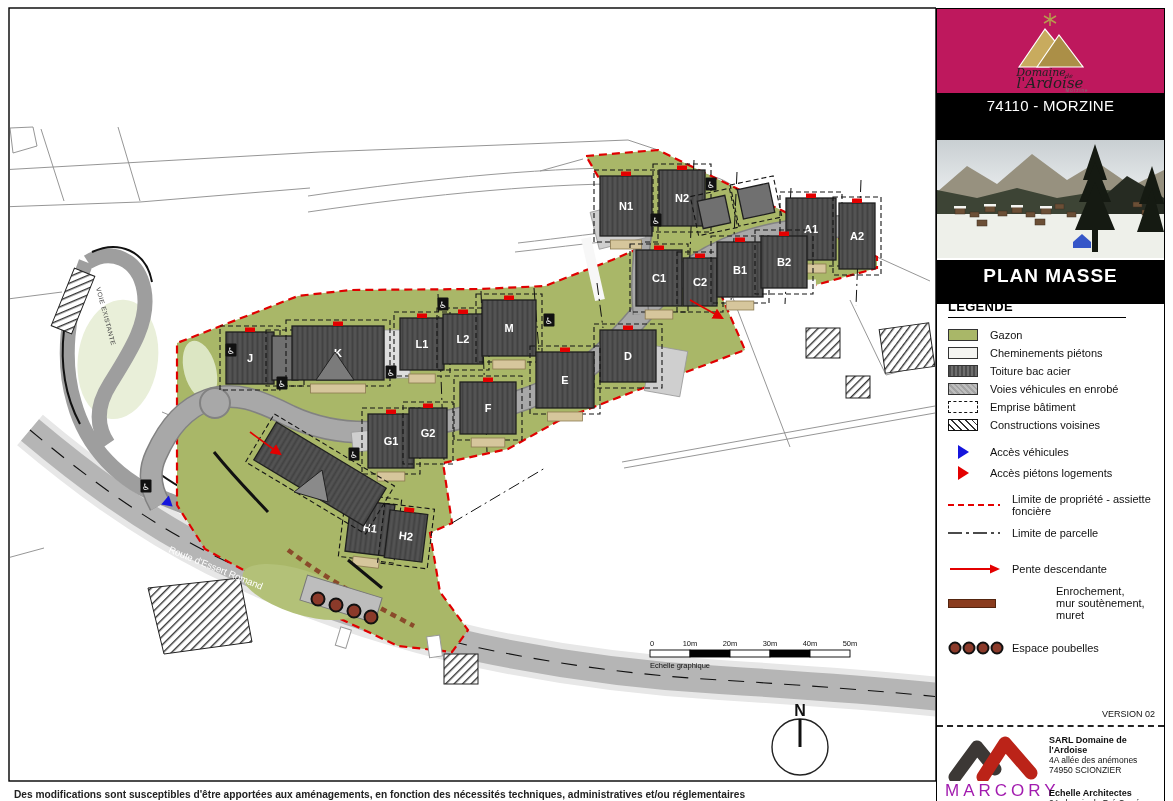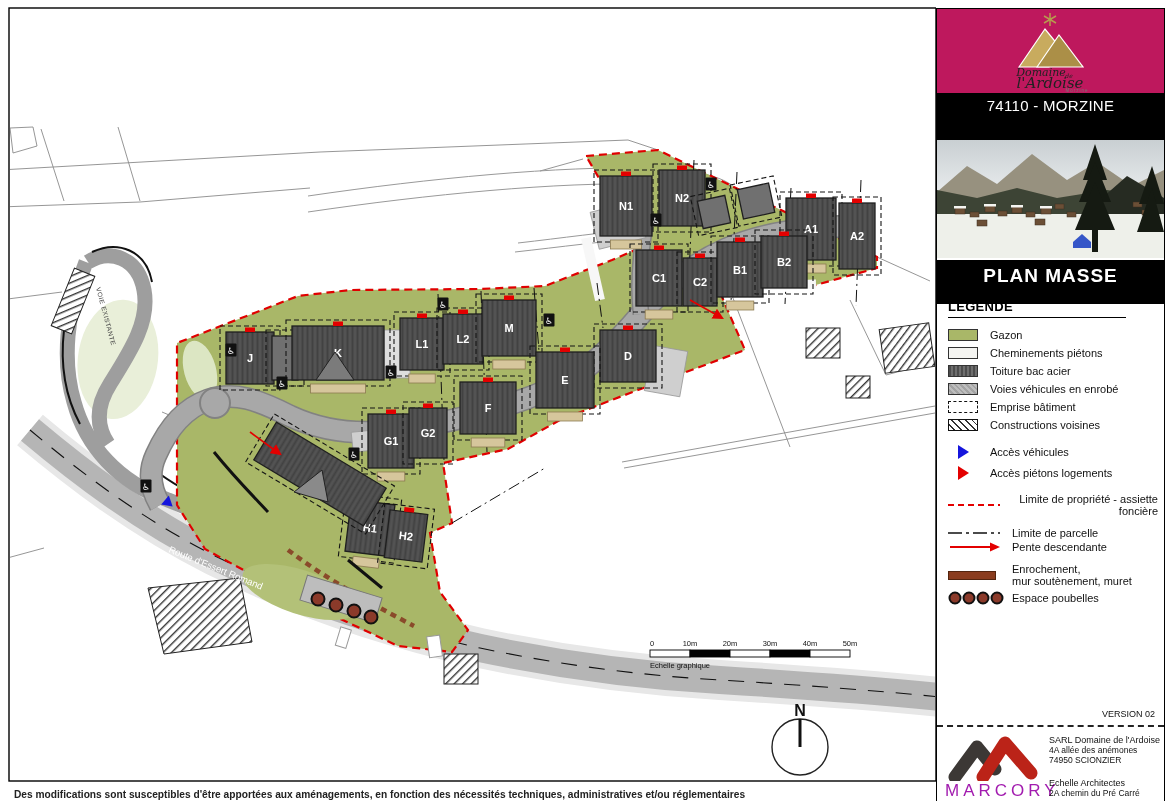--- a/index.html
+++ b/index.html
@@ -33,21 +33,21 @@
   .tri{width:0;height:0;border-top:7px solid transparent;border-bottom:7px solid transparent;margin-left:10px;}
   .tri-blue{border-left:11px solid #1515dd;}
   .tri-red{border-left:11px solid #e30000;}
   .grp{margin-top:13px;}
   .sw-brown{width:46px;height:7px;background:#8a3c1e;border:1px solid #53250f;}
   .version{position:absolute;right:9px;top:700px;font-size:9px;color:#111;}
   .sep-dash{position:absolute;left:0;right:0;top:716px;border-top:2px dashed #222;}
   .marcory-svg{position:absolute;left:10px;top:722px;}
   .marcory-text{position:absolute;left:8px;top:772px;font-size:17px;letter-spacing:4px;color:#a21caf;font-weight:500;}
   .addr{position:absolute;left:112px;top:726px;font-size:8.5px;line-height:10px;color:#111;}
-  .addr .b{font-weight:normal;font-size:9px;}
+  .addr .b{font-weight:bold;font-size:9px;}
   .addr .sp{height:13px;}
 </style>
 </head>
 <body>
 
 <svg id="map-svg" width="936" height="801" viewBox="0 0 936 801">
   <defs>
     <pattern id="roofP" width="5" height="5" patternUnits="userSpaceOnUse">
       <rect width="5" height="5" fill="#535353"></rect>
         <rect x="1.5" width="2" height="5" fill="#424242"></rect>
@@ -508,46 +508,46 @@
           <span class="lg-label">Accès véhicules</span>
         </div>
         <div class="lg-row" style="margin-bottom: 7px;">
           <span class="lg-sw">
             <span class="tri tri-red"></span>
           </span>
           <span class="lg-label">Accès piétons logements</span>
         </div>
       </div>
     <div id="lg-lines" class="grp">
-        <div class="lg-row" style="margin-bottom: 9px; text-align: right;">
+        <div class="lg-row" style="margin-bottom: 9px;">
           <span class="lg-sw wide">
             <svg width="52" height="8">
               <line x1="0" y1="4" x2="52" y2="4" stroke="#e30000" stroke-width="2.2" stroke-dasharray="6 4"></line>
             </svg>
           </span>
           <span class="lg-label">Limite de propriété - assiette foncière</span>
         </div>
-        <div class="lg-row" style="margin-bottom: 0;">
+        <div class="lg-row" style="margin-bottom: 22px;">
           <span class="lg-sw wide">
             <svg width="52" height="8">
               <line x1="0" y1="4" x2="52" y2="4" stroke="#111" stroke-width="1.6" stroke-dasharray="14 4 3 4"></line>
             </svg>
           </span>
           <span class="lg-label">Limite de parcelle</span>
         </div>
         <div class="lg-row" style="margin-bottom: 9px;">
           <span class="lg-sw wide">
             <svg width="52" height="10">
               <line x1="2" y1="5" x2="42" y2="5" stroke="#e30000" stroke-width="2"></line>
               <polygon points="42,0.5 52,5 42,9.5" fill="#e30000"></polygon>
             </svg>
           </span>
           <span class="lg-label">Pente descendante</span>
         </div>
-        <div class="lg-row" style="margin-bottom: 4px;">
+        <div class="lg-row" style="margin-bottom: 20px; gap: 44px;">
           <span class="lg-sw wide">
             <span class="sw-brown"></span>
           </span>
           <span class="lg-label">Enrochement,
 mur soutènement, muret</span>
         </div>
         <div class="lg-row" style="margin-bottom: 9px;">
           <span class="lg-sw wide">
             <svg width="56" height="14">
               <circle cx="7" cy="7" r="5.5" fill="#8b3a2a" stroke="#111" stroke-width="2"></circle>

